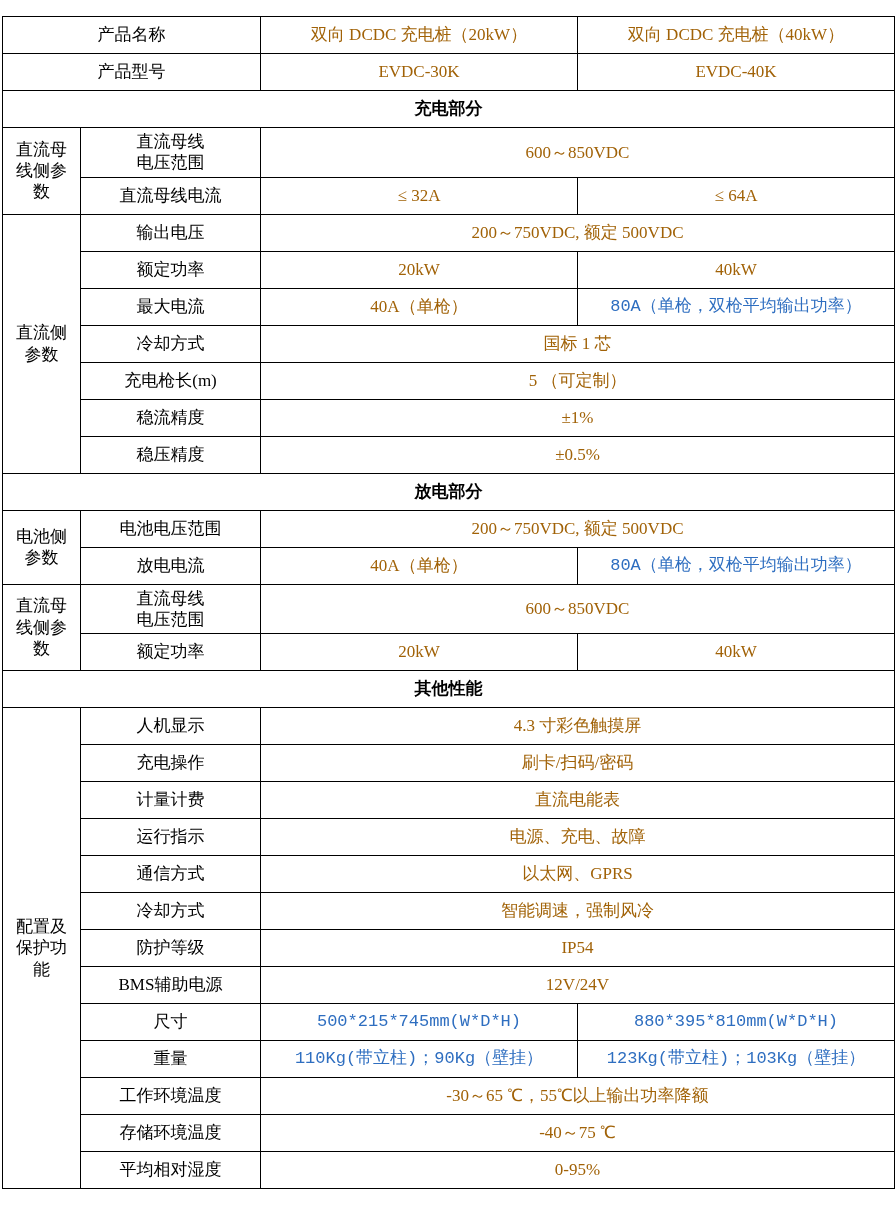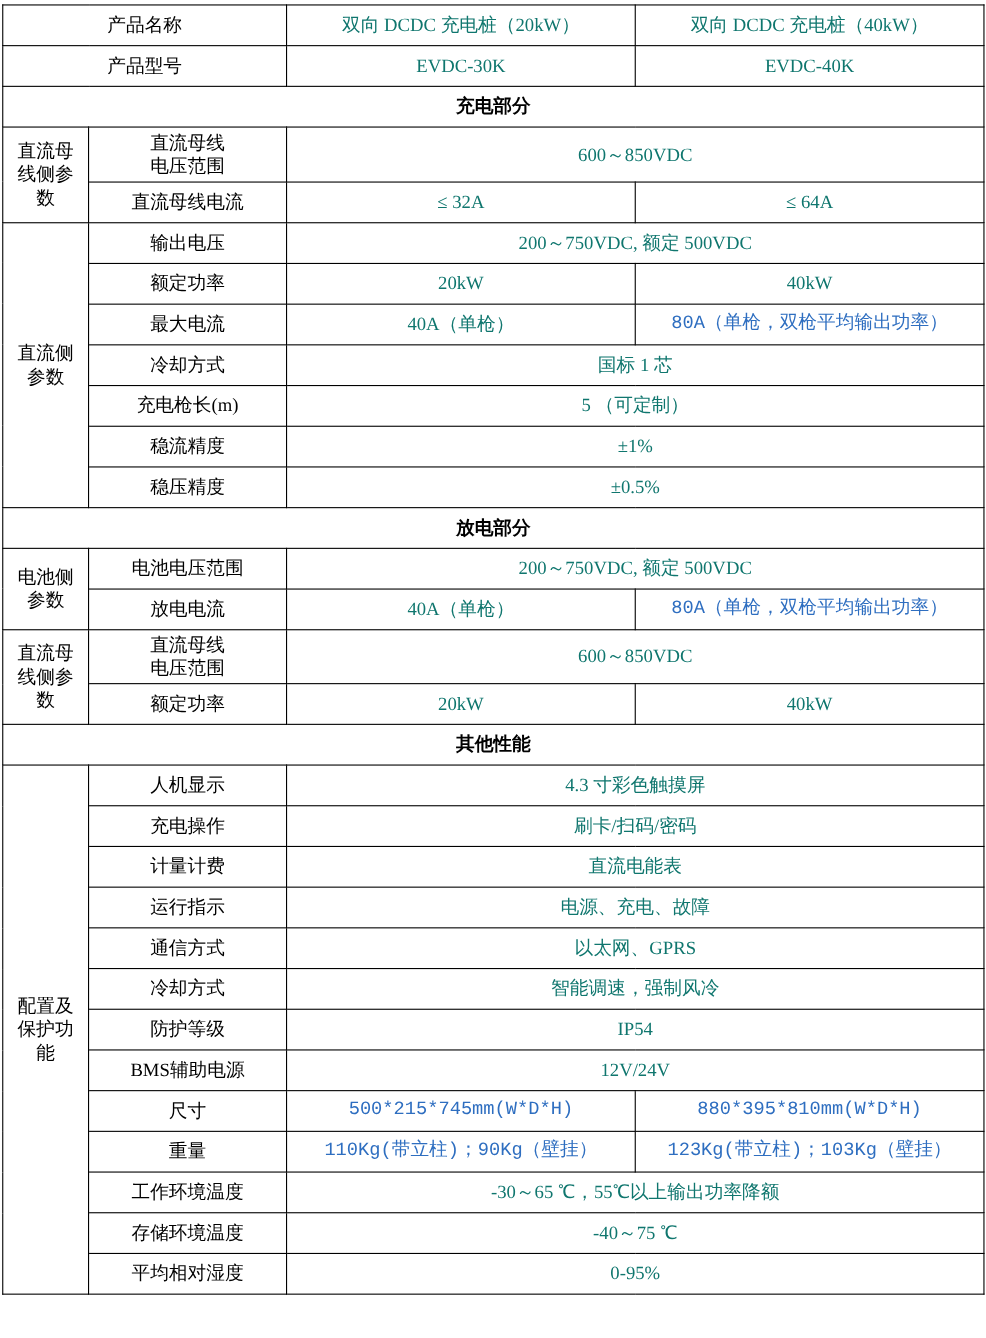--- a/index.html
+++ b/index.html
@@ -9,21 +9,21 @@
   }
   body {
     width: 896px;
     height: 1216px;
     font-family: "Liberation Serif", serif;
     color: #000000;
   }
   .sheet {
     width: 896px;
     box-sizing: border-box;
-    padding: 4px 2px 2px 2px;
+    padding: 16px 2px 2px 2px;
   }
   table.spec {
     border-collapse: collapse;
     width: 892px;
     margin: 0 auto;
     table-layout: fixed;
   }
   table.spec td {
     border: 1px solid #000000;
     text-align: center;
@@ -37,21 +37,21 @@
   col.c1 { width: 78px; }
   col.c2 { width: 180px; }
   col.c3 { width: 317px; }
   col.c4 { width: 317px; }
 
   .label {
     color: #000000;
     font-size: 17px;
   }
   .value {
-    color: #0f766e;
+    color: #a16207;
     font-size: 16px;
     border-radius: 12px;
   }
   .value-sm {
     color: #2e6ec0;
     font-size: 15px;
     font-family: Liberation Mono, monospace;
   }
   .section {
     font-weight: bold;

